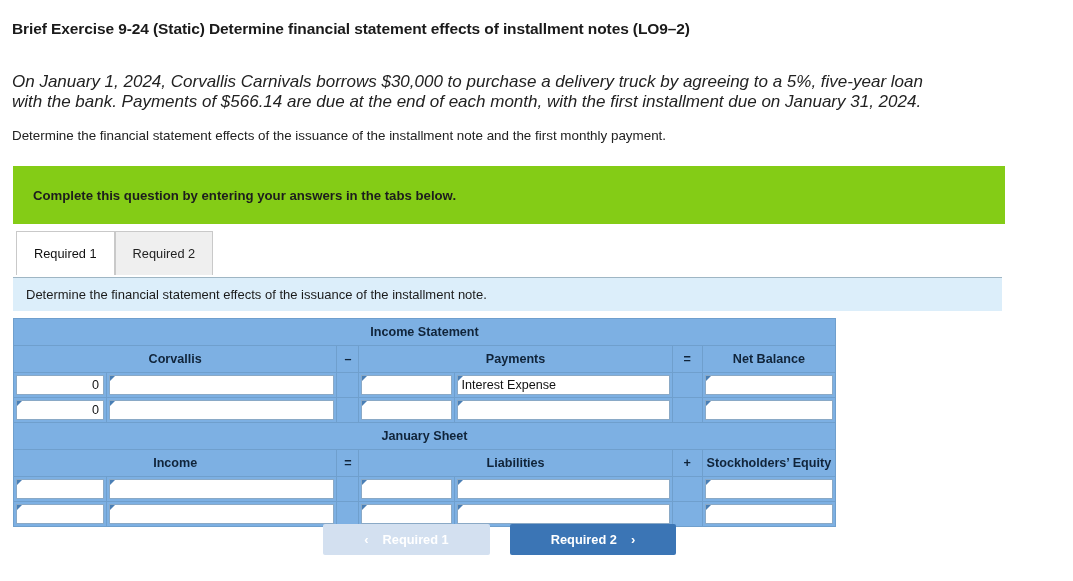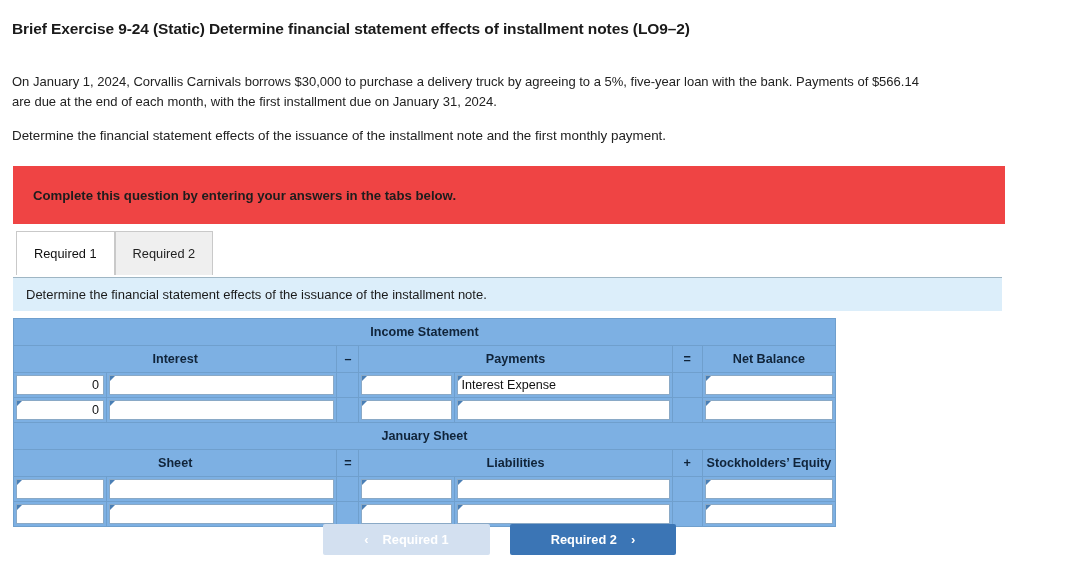--- a/index.html
+++ b/index.html
@@ -17,32 +17,32 @@
   .title {
     position: absolute; left: 12px; top: 20px;
     font-size: 15.5px; font-weight: bold; color: #1a1a1a;
     letter-spacing: -0.1px;
     white-space: nowrap;
   }
 
   
   .para1 {
     position: absolute; left: 12px; top: 72px; width: 920px;
-    font-size: 13px; line-height: 20px; color: #222;
+    font-size: 17px; line-height: 20px; color: #222; font-style: italic;
   }
   .para2 {
     position: absolute; left: 12px; top: 126px; width: 960px;
     font-size: 13.4px; line-height: 19px; color: #222;
   }
 
   
   .gray-banner {
     position: absolute; left: 13px; top: 166px;
     width: 992px; height: 58px;
-    background: #ef4444;
+    background: #84cc16;
     display: flex; align-items: center;
   }
   .gray-banner-text {
     margin-left: 20px;
     font-size: 13.2px; font-weight: bold; color: #1d1d1d;
   }
 
   
   .tabstrip {
     position: absolute; left: 16px; top: 230px;
@@ -228,21 +228,21 @@
       <col style="width:30px">
       <col style="width:133px">
     </colgroup>
     <tbody>
 
       <tr>
         <td class="hdr section" colspan="7">Income Statement</td>
       </tr>
 
       <tr>
-        <td class="hdr" colspan="2">Interest</td>
+        <td class="hdr" colspan="2">Corvallis</td>
         <td class="op">–</td>
         <td class="hdr" colspan="2">Payments</td>
         <td class="op">=</td>
         <td class="hdr">Net Balance</td>
       </tr>
 
       <tr>
         <td class="cell-in">
           <div class="inputbox">
 
@@ -310,21 +310,21 @@
             <span class="val"></span>
           </div>
         </td>
       </tr>
 
       <tr>
         <td class="hdr section" colspan="7">January Sheet</td>
       </tr>
 
       <tr>
-        <td class="hdr" colspan="2">Sheet</td>
+        <td class="hdr" colspan="2">Income</td>
         <td class="op">=</td>
         <td class="hdr" colspan="2">Liabilities</td>
         <td class="op">+</td>
         <td class="hdr two-line">Stockholders’ Equity</td>
       </tr>
 
       <tr>
         <td class="cell-in">
           <div class="inputbox">
             <span class="tri"></span>

